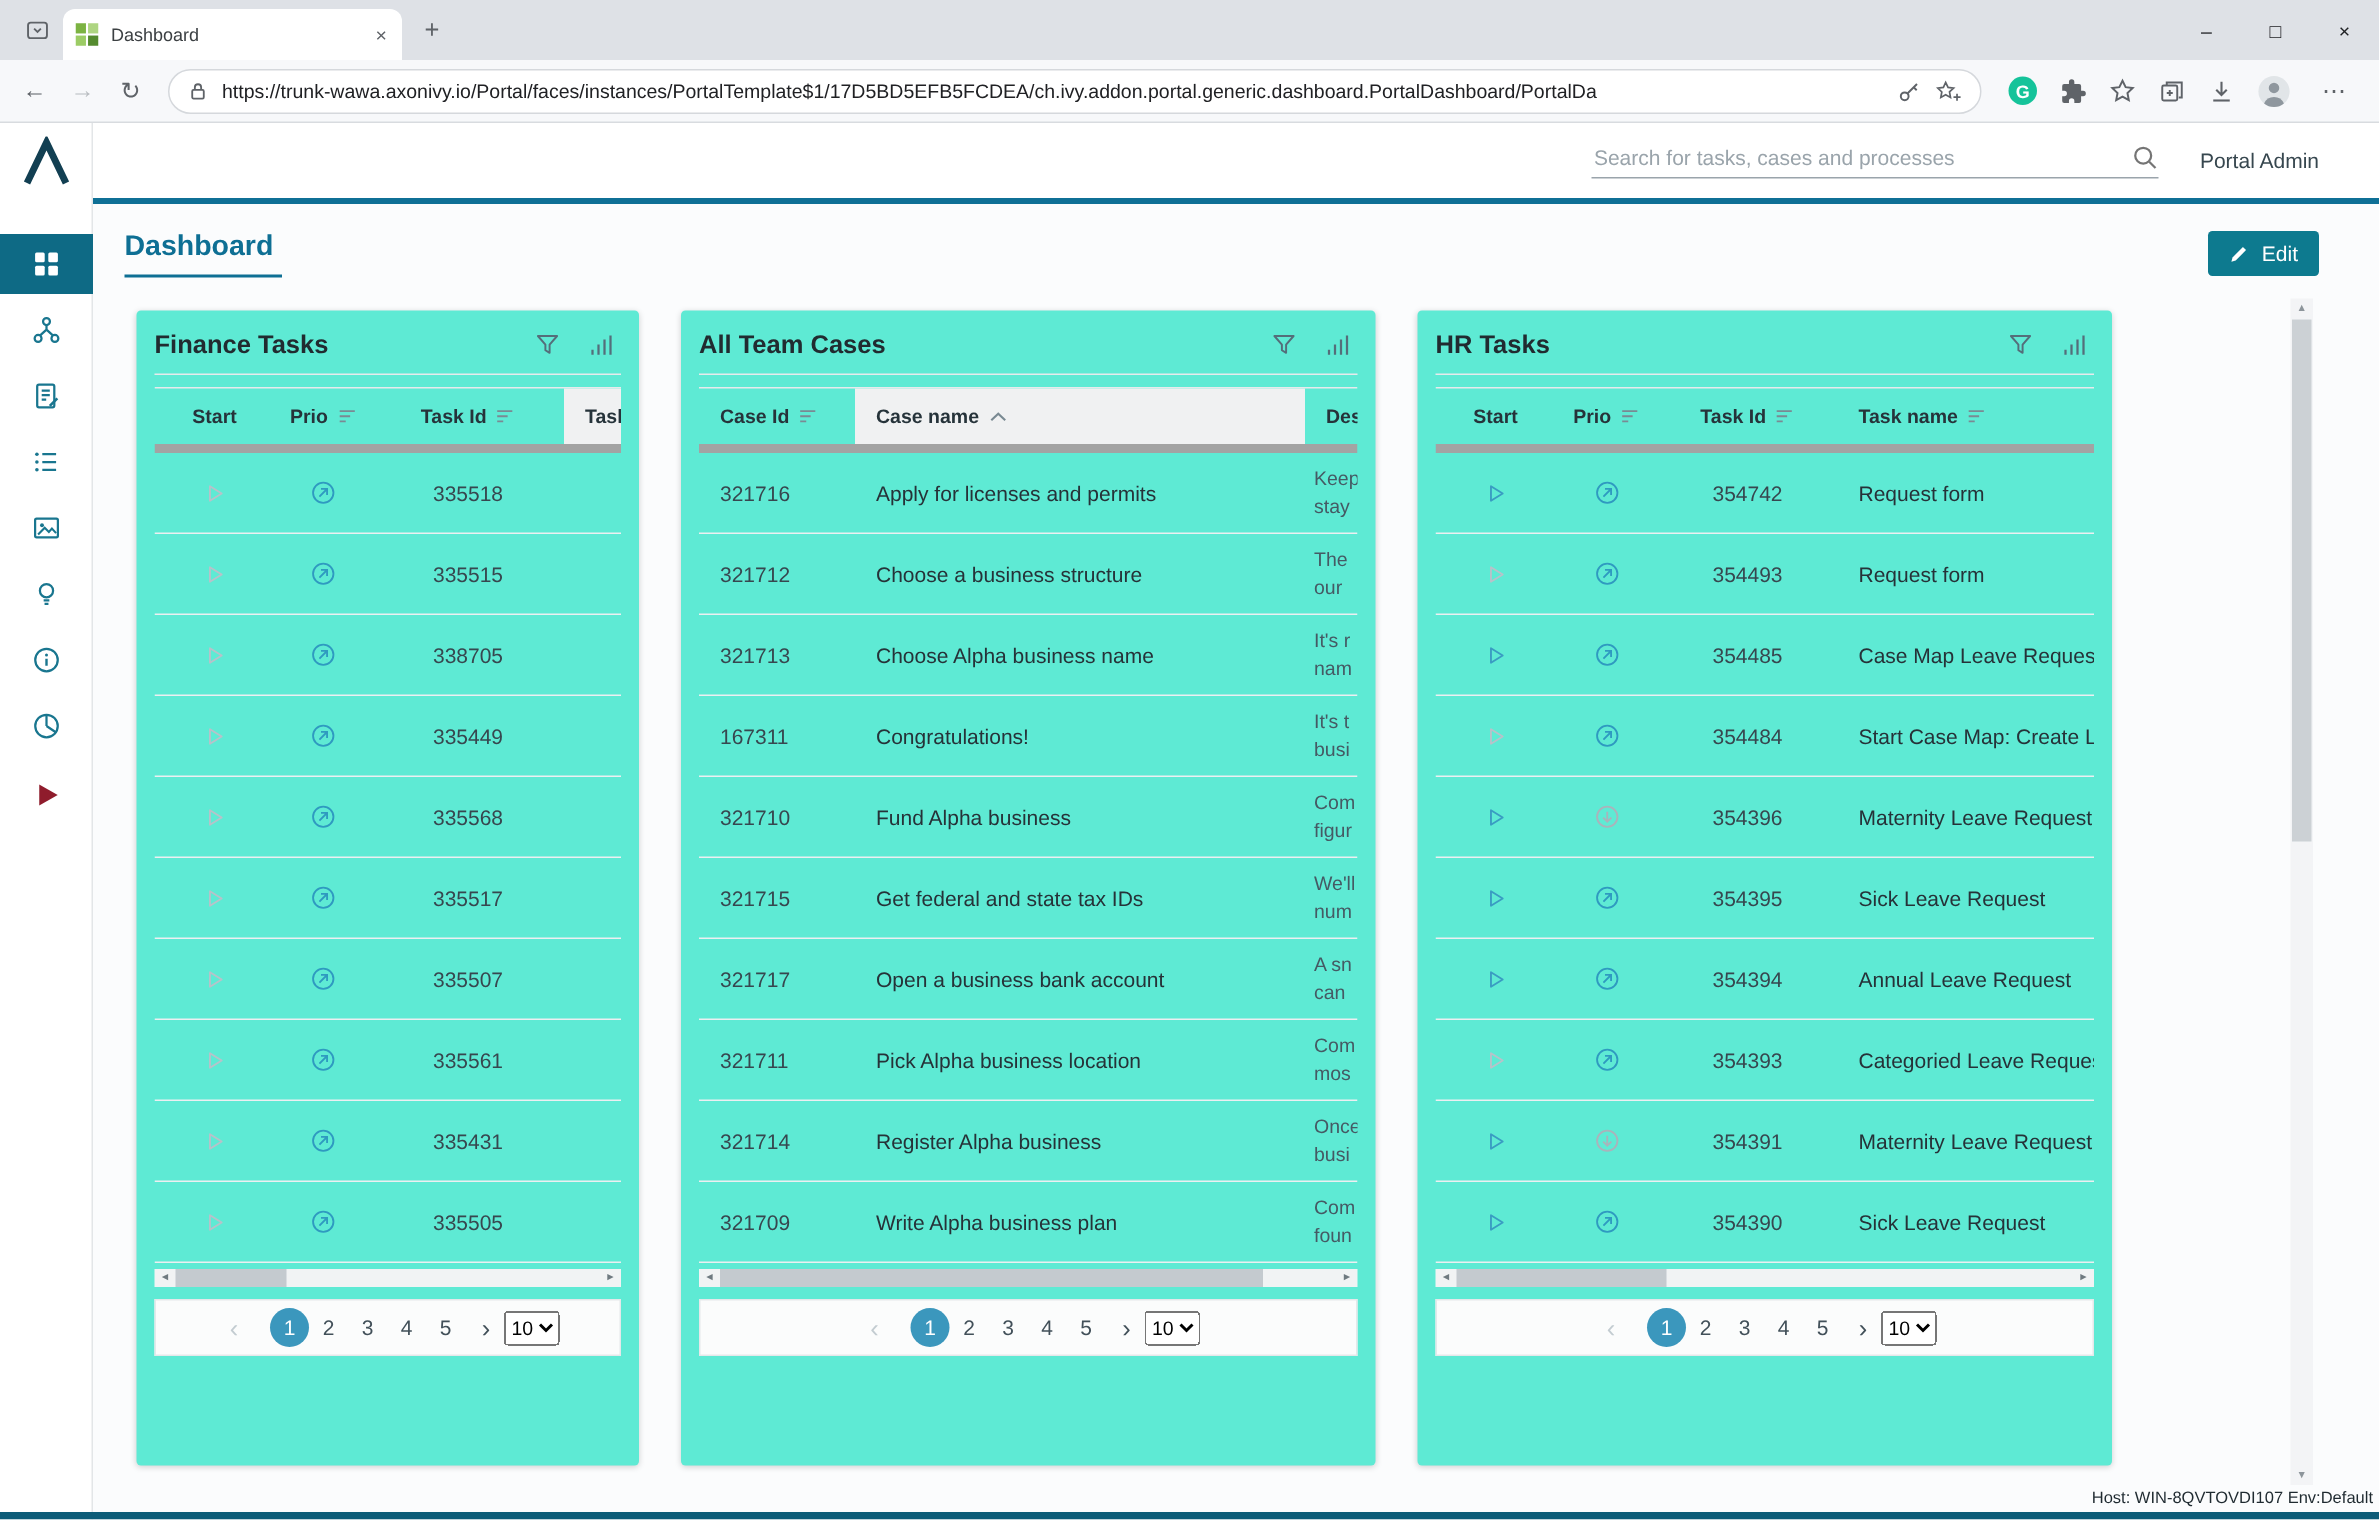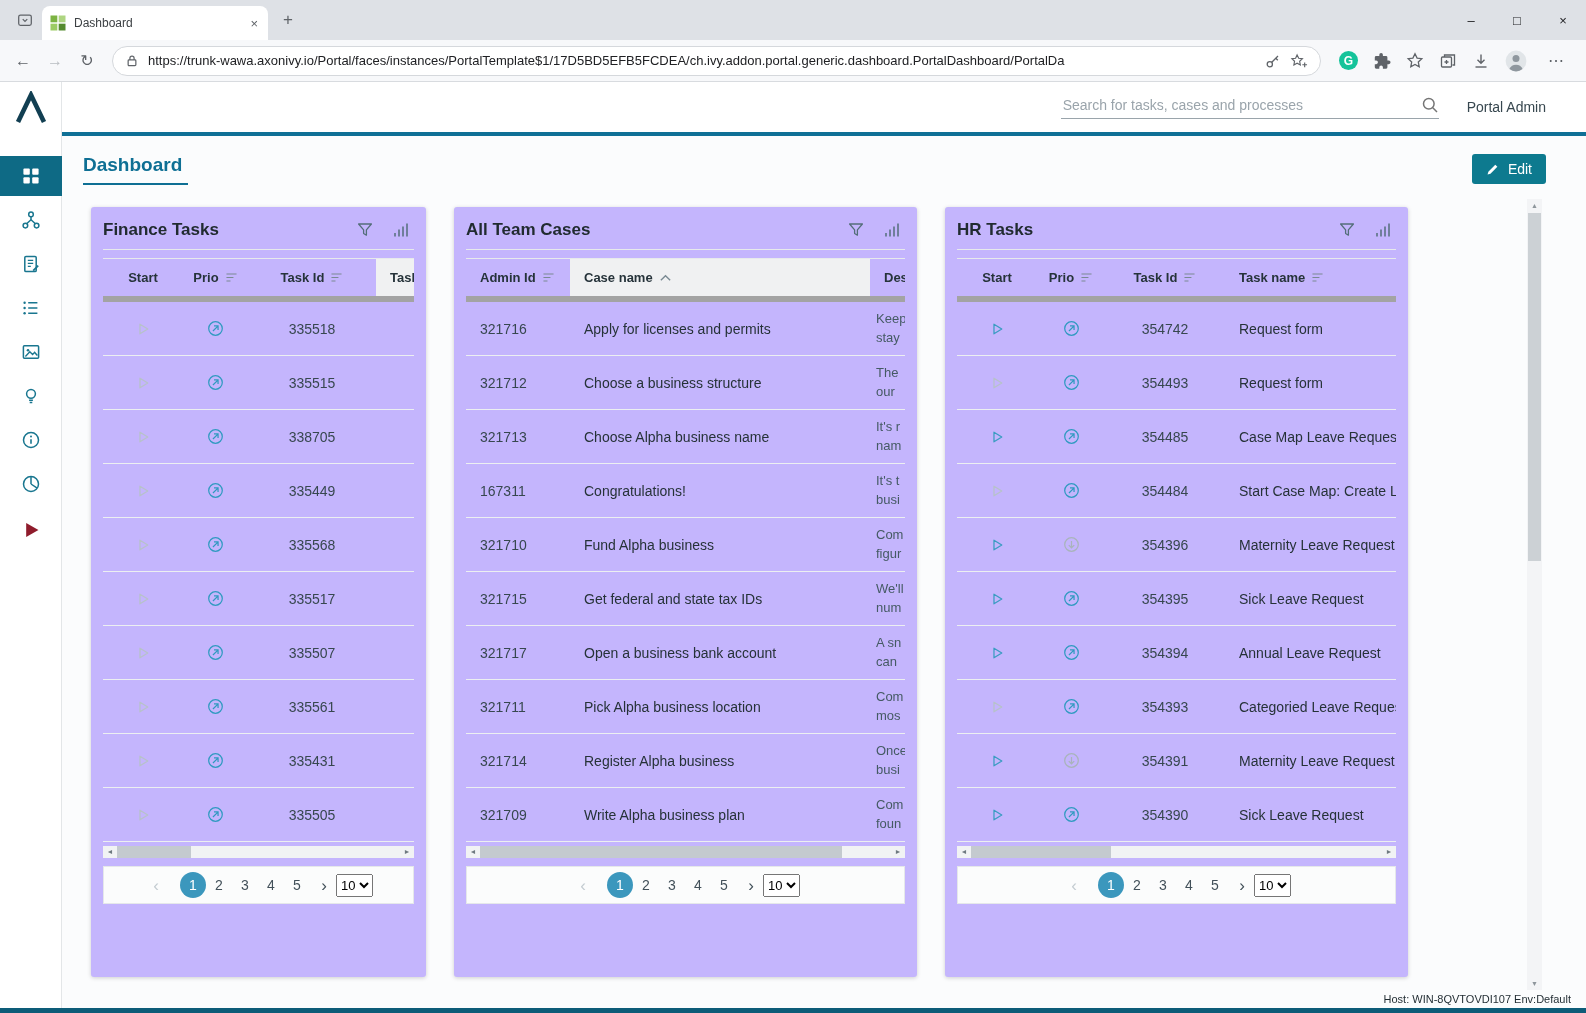--- a/index.html
+++ b/index.html
@@ -55,21 +55,21 @@
 
   .content{flex:1;position:relative;background:#fbfcfd;min-height:0}
   .page-bar{display:flex;align-items:flex-start;justify-content:space-between;padding:18px 40px 0 21px}
   .page-title{font-size:19px;font-weight:bold;color:#0e6f94;border-bottom:2px solid #0e6f94;
               padding:0 6px 7px 0;display:inline-block}
   .edit-btn{display:flex;align-items:center;gap:8px;background:#0d7a8f;color:#fff;border:none;
             border-radius:3px;height:30px;padding:0 14px;font-size:14px}
 
   
   .cards{display:flex;gap:28px;padding-left:29px;margin-top:22px;align-items:flex-start}
-  .card{background:#c4b5fd;border-radius:3px;box-shadow:0 1px 4px rgba(0,0,0,.18);height:770px;
+  .card{background:#5eead4;border-radius:3px;box-shadow:0 1px 4px rgba(0,0,0,.18);height:770px;
         padding:10px 12px;position:relative;overflow:hidden}
   .card.fin{width:335px}.card.cases{width:463px}.card.hr{width:463px}
   .card-head{display:flex;align-items:center;padding:2px 2px 8px 0;border-bottom:1px solid #e7eaec;gap:14px}
   .card-title{font-size:17px;font-weight:bold;color:#212b30;margin:0;flex:1}
   .icon-btn{border:none;background:none;color:#546e7a;padding:2px 2px;display:flex;align-items:center}
 
   .table{margin-top:8px;overflow:hidden;width:100%}
   .thead{display:flex;height:44px;border-top:1px solid #e7eaec;border-bottom:6px solid #a3a3a3}
   .th{font-size:13px;font-weight:bold;color:#26333a;display:flex;align-items:center;justify-content:center;
       gap:6px;flex:none;height:100%;white-space:nowrap;overflow:hidden;color:#26333a}
@@ -113,21 +113,21 @@
   .pg-num{border:none;background:none;width:26px;height:26px;font-size:14px;color:#425059;border-radius:50%;
           display:inline-flex;align-items:center;justify-content:center}
   .pg-num.active{background:#3b97bd;color:#fff}
   .pg-size{margin-left:0;font-size:13px;height:23px}
 
   .vscroll{position:absolute;top:63px;right:44px;width:15px;height:791px;background:#f3f4f6}
   .vscroll .varr{position:absolute;left:0;width:100%;text-align:center;font-size:7px;color:#8d959b}
   .v-up{top:3px}.v-down{bottom:3px}
   .vthumb{position:absolute;left:1px;top:14px;width:13px;height:348px;background:#ccd1d5}
 
-  .host{position:absolute;right:15px;bottom:8px;font-size:11px;color:#1f2a30}
+  .host{position:absolute;right:4px;bottom:8px;font-size:11px;color:#1f2a30}
   .bottom-strip{position:absolute;left:0;right:0;bottom:0;height:5px;background:#0d5c78}
 </style>
 </head>
 <body>
 
 <svg width="0" height="0" style="position:absolute" aria-hidden="true">
 <defs>
 <symbol id="i-favicon" viewBox="0 0 16 16">
   <rect x="0.5" y="0.5" width="6.8" height="6.8" fill="#7cb342"></rect>
   <rect x="8.7" y="0.5" width="6.8" height="6.8" fill="#aed581"></rect>
@@ -634,21 +634,21 @@
               </button>
             <button class="icon-btn">
                 <svg width="18" height="18">
                   <use href="#i-bars"></use>
                 </svg>
               </button>
           </div>
           <div class="table">
             <div class="thead">
               <div class="th c-cid left">
-                  <span>Admin Id</span>
+                  <span>Case Id</span>
                   <svg class="sic" width="13" height="11">
                     <use href="#i-sort"></use>
                   </svg>
                 </div>
               <div class="th c-cname left sorted">
                   <span>Case name</span>
                   <svg class="sic" width="13" height="8">
                     <use href="#i-chevup"></use>
                   </svg>
                 </div>

